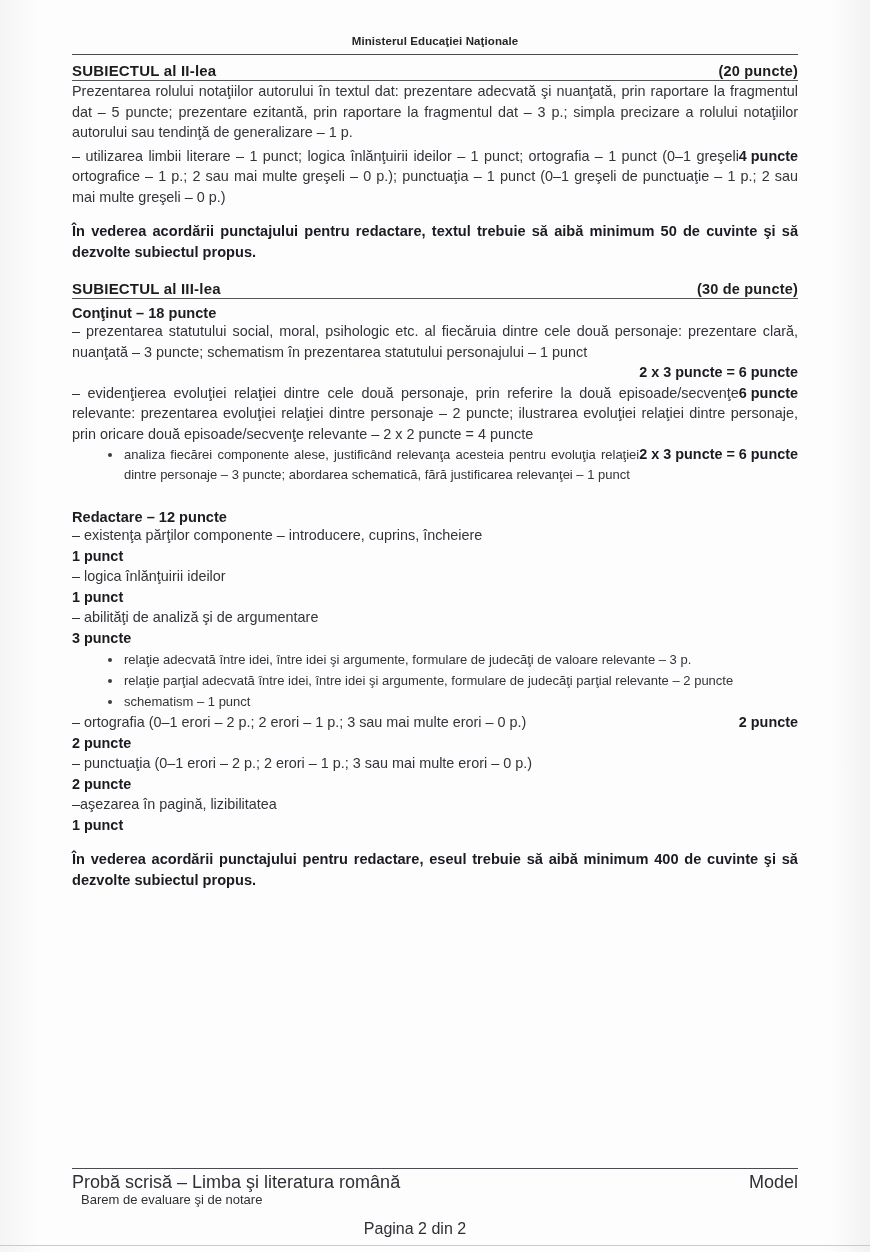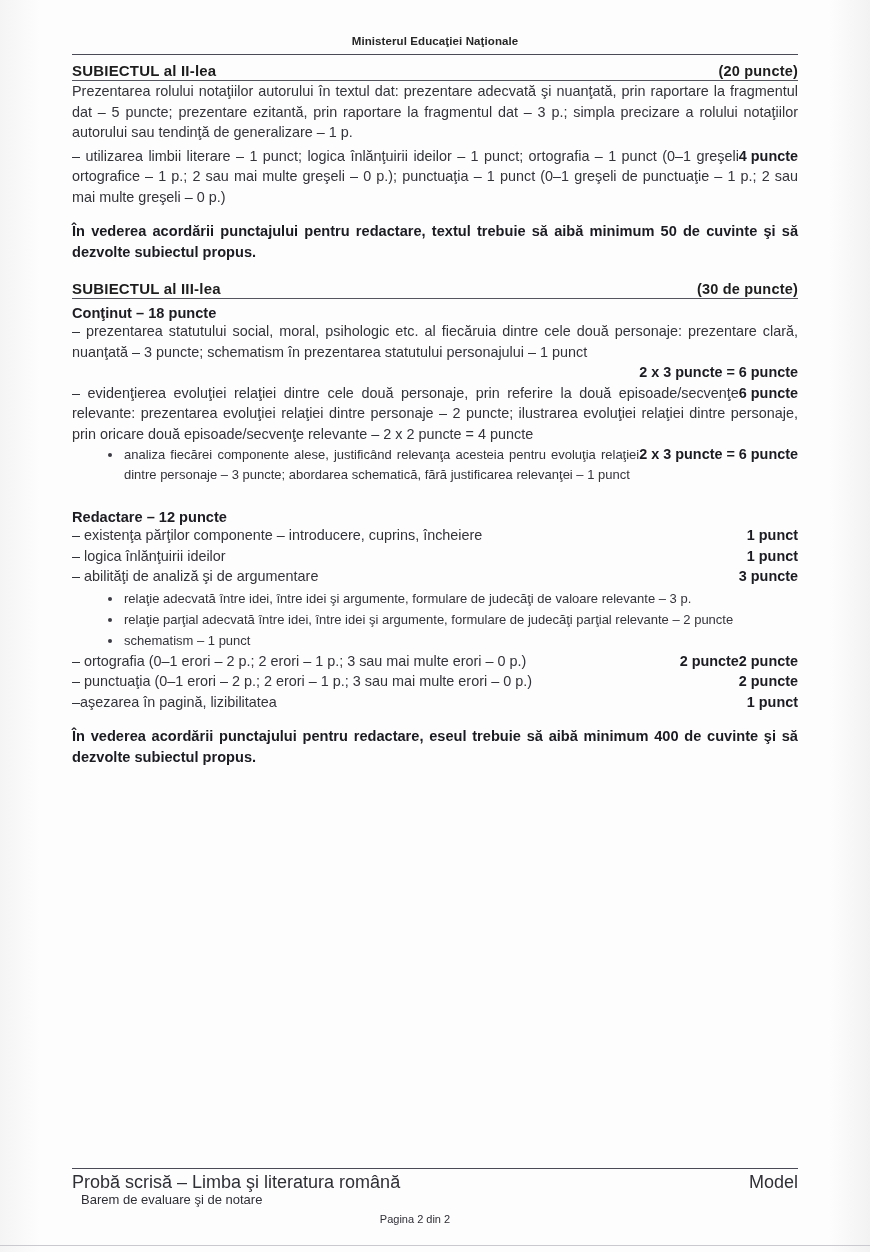--- a/index.html
+++ b/index.html
@@ -96,20 +96,21 @@
     font-weight: bold;
     color: #1b1b22;
   }
   .line-row {
     display: flex;
     justify-content: space-between;
     align-items: baseline;
     font-size: 14.4px;
     line-height: 20.5px;
     color: #33333a;
+    flex-direction: column;
   }
   .line-row .lbl { white-space: nowrap; }
   .line-row .val { font-weight: bold; color: #1b1b22; white-space: nowrap; }
 
   .right-only {
     text-align: right;
     font-size: 14.4px;
     line-height: 20.5px;
     font-weight: bold;
     color: #1b1b22;
@@ -163,24 +164,24 @@
   }
   .footer-line { font-size: 13px; line-height: 18px; color: #2f2f36; margin-left: 9px; }
   .footer-italic {
     font-size: 11.8px;
     font-style: italic;
     line-height: 17px;
     color: #2f2f36;
   }
   .footer-page {
     text-align: center;
-    font-size: 11px;
+    font-size: 16px;
     line-height: 18px;
     color: #2f2f36;
-    margin-top: 1px;
+    margin-top: 11px;
     padding-right: 40px;
   }
 
   .rule-bottom {
     position: absolute;
     left: 0;
     top: 1245px;
     width: 870px;
     border-top: 1.4px solid #c9c9cf;
   }

